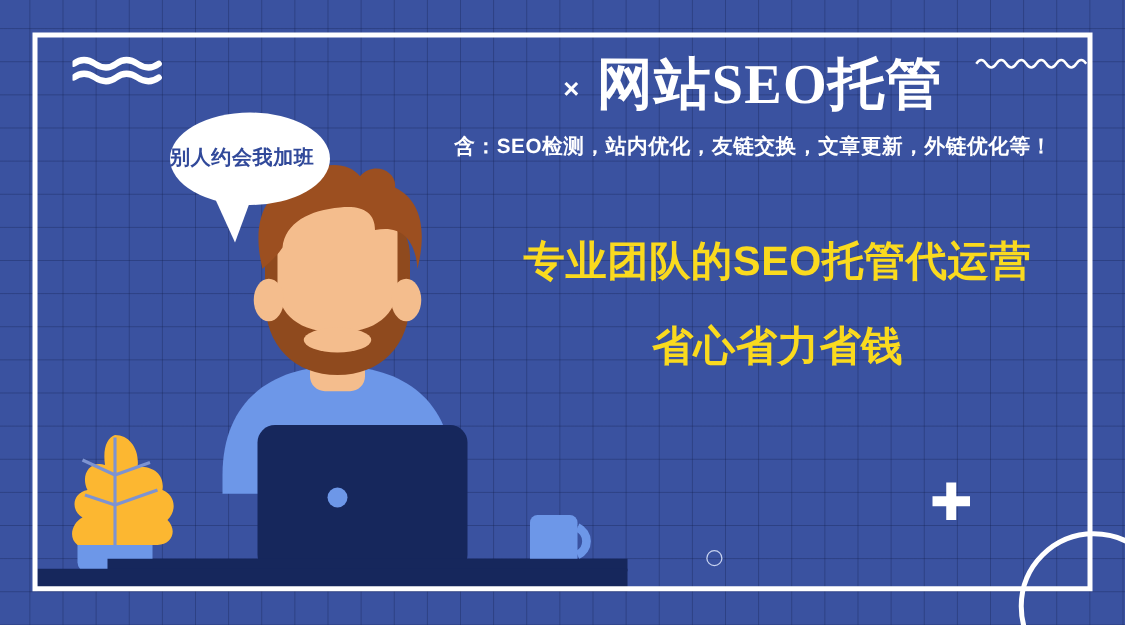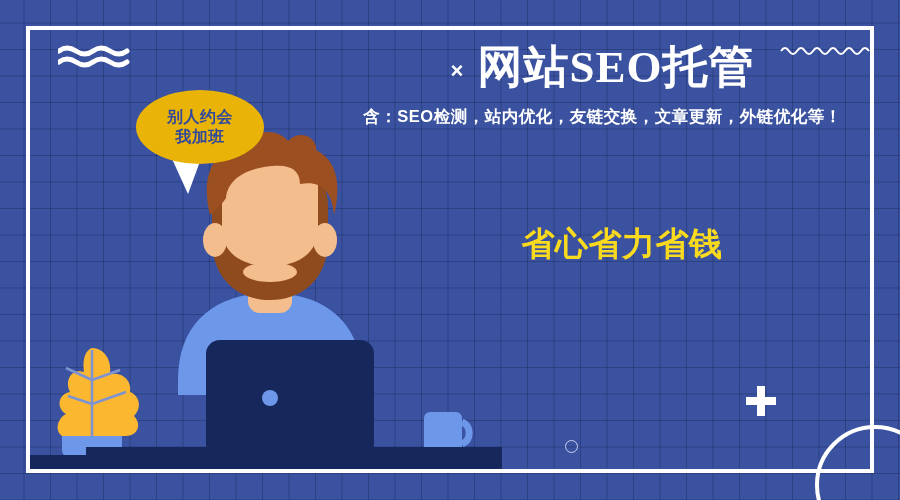--- a/index.html
+++ b/index.html
@@ -89,23 +89,23 @@
   }
   #slogan-1 { font-size:33px; letter-spacing:0.5px; }
   #slogan-2 { font-size:33px; margin-top:35px; letter-spacing:0.5px; }
   #slogan-3 { font-size:33px; margin-top:36px; letter-spacing:0.5px; }
 
   
   #bubble-wrap { position:absolute; left:136px; top:90px; width:130px; height:105px; }
   #bubble {
     position:absolute; left:0; top:0;
     width:128px; height:74px;
-    background:#eab308; border-radius:50%/50%;
-    display:flex; flex-direction:column;
-    align-items:center; justify-content:center;
+    background:#ffffff; border-radius:50%/50%;
+    display:flex; flex-direction:row;
+    align-items:center; 
   }
   .bubble-line {
     color:#31499a; font-size:16px; font-weight:bold; line-height:1.28;
     letter-spacing:0.5px;
   }
 
   
   #person { position:absolute; left:0; top:0; width:900px; height:500px; }
 
   
@@ -198,17 +198,18 @@
 
   <div id="headline">
     <div id="title-row">
       <span id="title-x">×</span>
       <h1 id="main-title">网站SEO托管</h1>
     </div>
     <div id="subtitle">含：SEO检测，站内优化，友链交换，文章更新，外链优化等！</div>
   </div>
 
   <div id="slogans">
+    <div class="slogan" id="slogan-1">专业团队的SEO托管代运营</div>
     <div class="slogan" id="slogan-2">省心省力省钱</div>
   </div>
 
   <div id="frame"></div>
 </div>
 
 </body></html>

